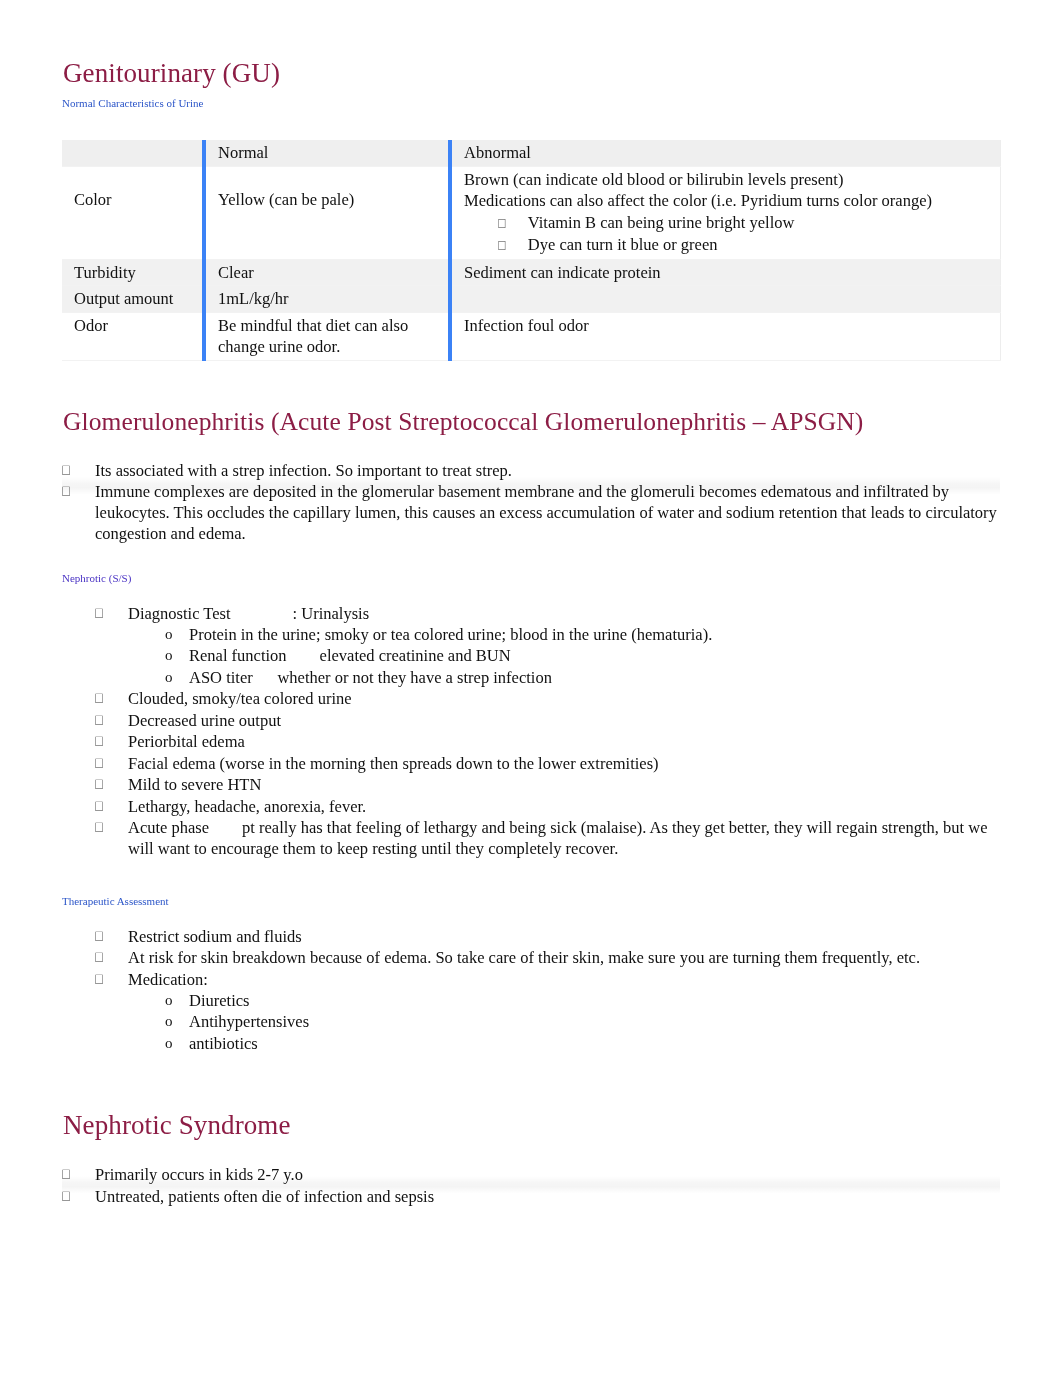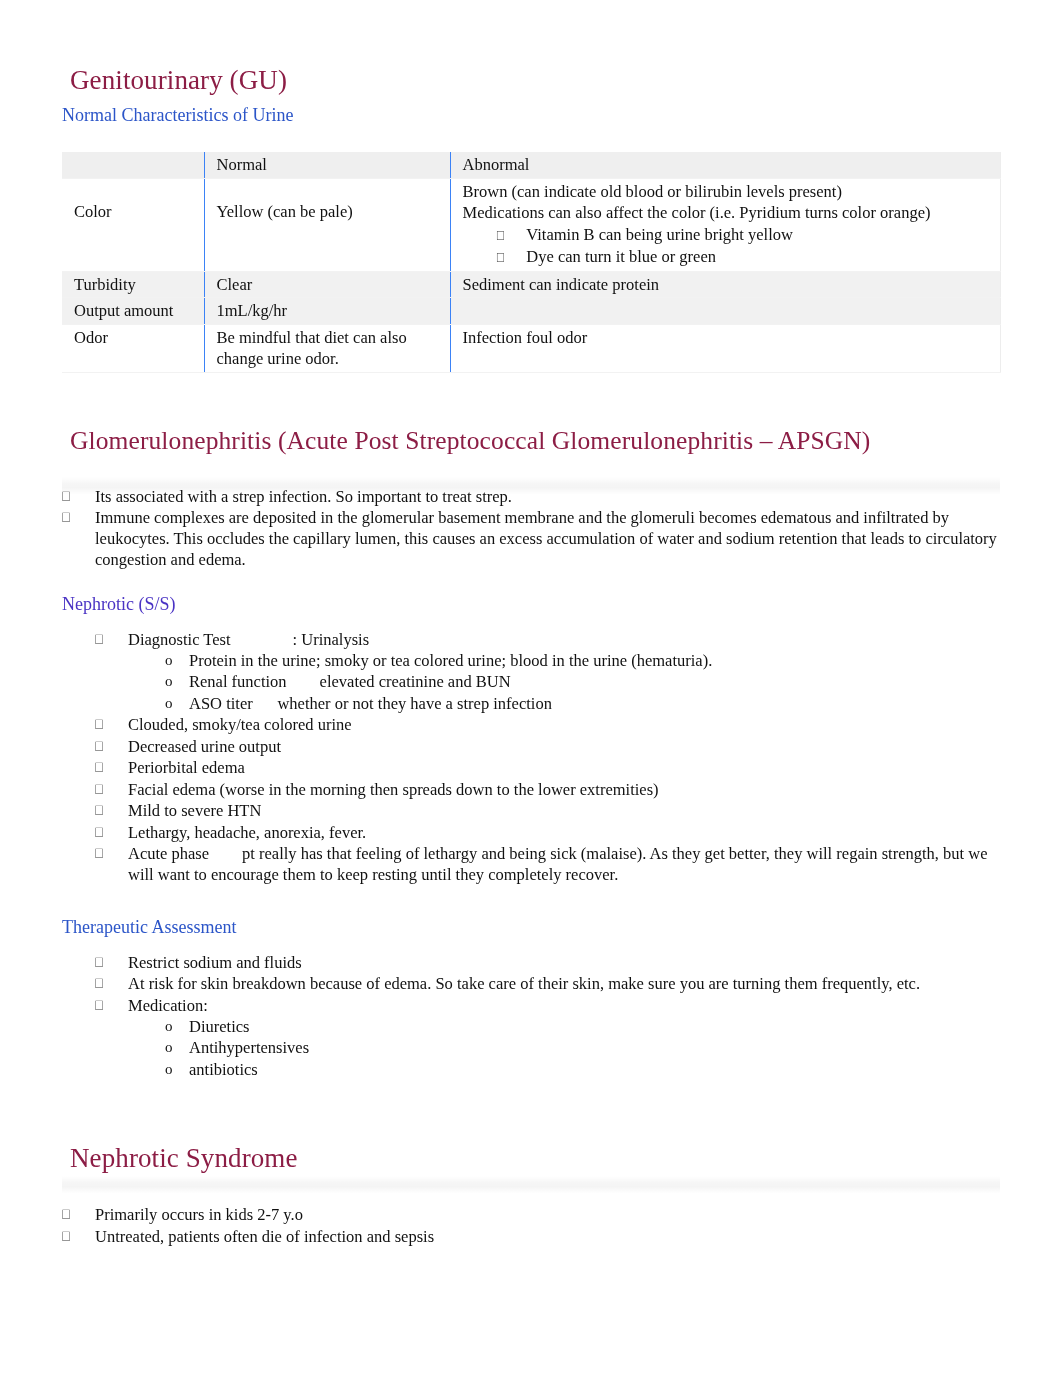--- a/index.html
+++ b/index.html
@@ -22,29 +22,29 @@
     box-sizing: border-box;
     padding: 56px 62px 0 62px;
   }
 
   
   .h1 {
     font-size: 27px;
     line-height: 32px;
     color: #8C1D45;
     font-weight: normal;
-    margin: 8px;
+    margin: 1px;
     letter-spacing: 0.1px;
   }
   .h1.wide {
     font-size: 25.5px;
     line-height: 31px;
   }
   .h2 {
-    font-size: 18px;
+    font-size: 11px;
     line-height: 22px;
     color: #2B55C8;
     font-weight: normal;
     margin: 0;
   }
   .h2.purple { color: #4A33C4; }
 
   
   .band {
     position: absolute;
@@ -72,21 +72,21 @@
     table-layout: fixed;
     font-size: 16.5px;
     line-height: 21.5px;
   }
   table.urine col.c1 { width: 142px; }
   table.urine col.c2 { width: 246px; }
   table.urine col.c3 { width: 550px; }
   table.urine td {
     vertical-align: top;
     padding: 2px 6px 2px 12px;
-    border-right: 1px solid #3b82f6;
+    border-right: 4px solid #3b82f6;
     border-bottom: 1px solid #f2f2f2;
   }
   table.urine td:last-child { border-right: 1px solid #ededed; }
   table.urine tr.shade td { background: #f1f1f1; }
   table.urine tr.plain td { background: #ffffff; }
   table.urine tr.hdr td { background: #efefef; }
   .cellline { display: block; white-space: pre-wrap; }
   .subbul {
     display: block;
     padding-left: 34px;

